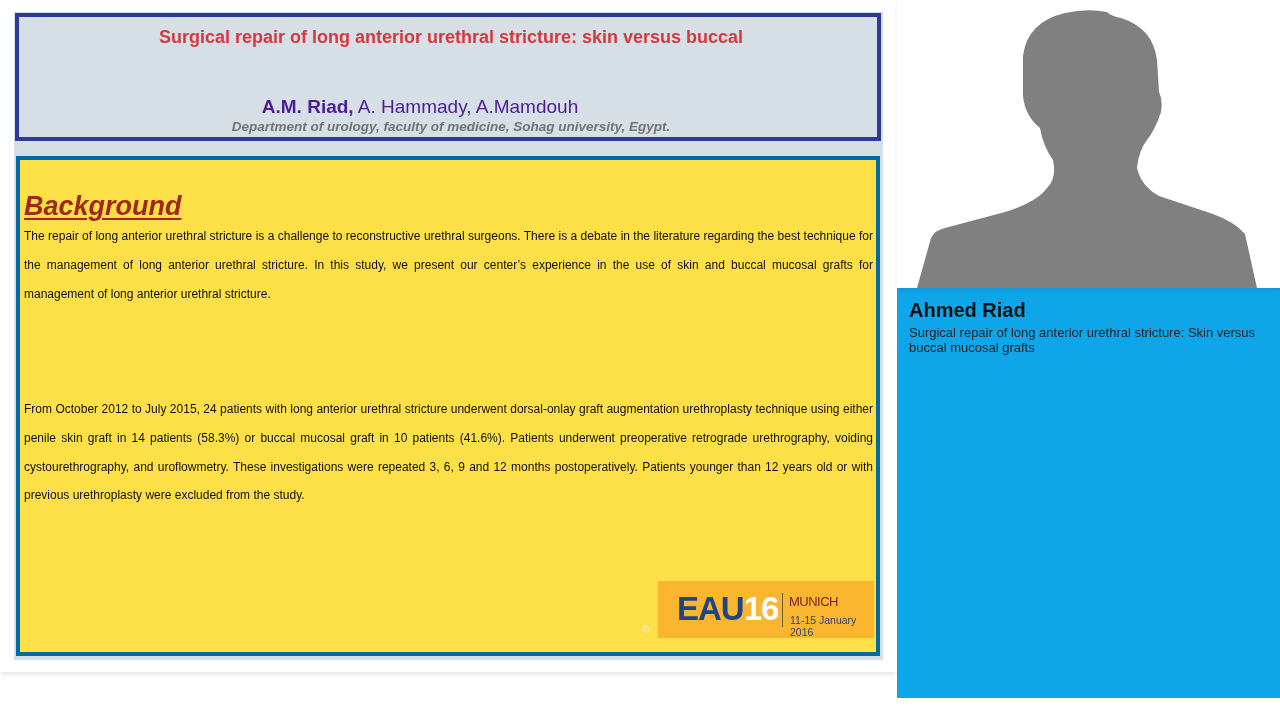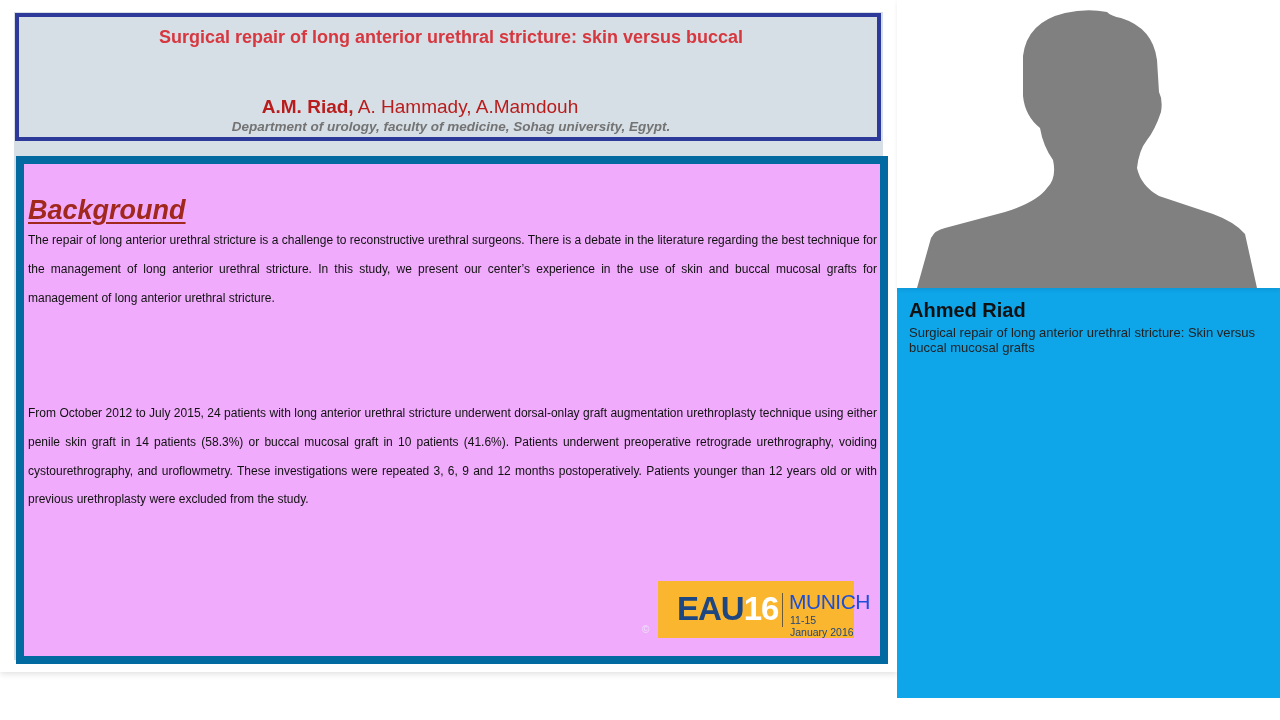--- a/index.html
+++ b/index.html
@@ -23,57 +23,57 @@
     background:#d6dfe6;
     text-align:center;
   }
   .title {
     position:absolute; left:0; top:9px; width:864px;
     color:#d7373f; font-weight:bold; font-size:18px; line-height:23px;
   }
   .title .line { display:block; }
   .authors {
     position:absolute; left:0; top:79px; width:802px;
-    color:#b91c1c; font-size:19px; line-height:22px;
+    color:#4c1d95; font-size:19px; line-height:22px;
   }
   .authors b { font-weight:bold; }
   .affil {
     position:absolute; left:0; top:102px; width:864px;
     color:#737373; font-weight:bold; font-style:italic; font-size:13.5px; line-height:16px;
   }
   .body-box {
     position:absolute; left:2px; top:144px; width:856px; height:492px;
-    border:8px solid #0369a1;
-    background:#f0abfc;
+    border:4px solid #0369a1;
+    background:#fde047;
   }
   .section-heading {
     position:absolute; left:4px;
     color:#a0281c; font-weight:bold; font-style:italic; font-size:27px;
     text-decoration:underline; text-decoration-thickness:2px; text-underline-offset:3px;
     line-height:32px;
   }
   .para {
     position:absolute; left:4px; width:849px;
     color:#111; font-size:12px; line-height:28.8px;
     text-align:justify;
   }
   .eau-logo {
-    position:absolute; left:644px; top:569px; width:196px; height:57px;
+    position:absolute; left:644px; top:569px; width:216px; height:57px;
     background:#fbb62f;
   }
   .eau-text {
     position:absolute; left:19px; top:8px;
     font-size:33px; font-weight:bold; letter-spacing:-1px; color:#1e4680; line-height:40px;
   }
   .eau-num { color:#ffffff; }
   .eau-sep {
     position:absolute; left:124px; top:12px; width:1px; height:34px; background:#6a5a3a;
   }
   .eau-city {
-    position:absolute; left:131px; top:10px; font-size:21px; color:#1d4ed8; line-height:22px; letter-spacing:-0.5px;
+    position:absolute; left:131px; top:10px; font-size:13px; color:#7f1d1d; line-height:22px; letter-spacing:-0.5px;
   }
   .eau-date {
     position:absolute; left:132px; top:33px; font-size:10.5px; color:#1e4680; line-height:12px;
   }
   .watermark {
     position:absolute; left:628px; top:612px; font-size:10px; color:#eef2f6; opacity:0.8;
   }
   .speaker-panel {
     position:absolute; left:897px; top:0; width:383px; height:698px; background:#0ea5e9;
   }

